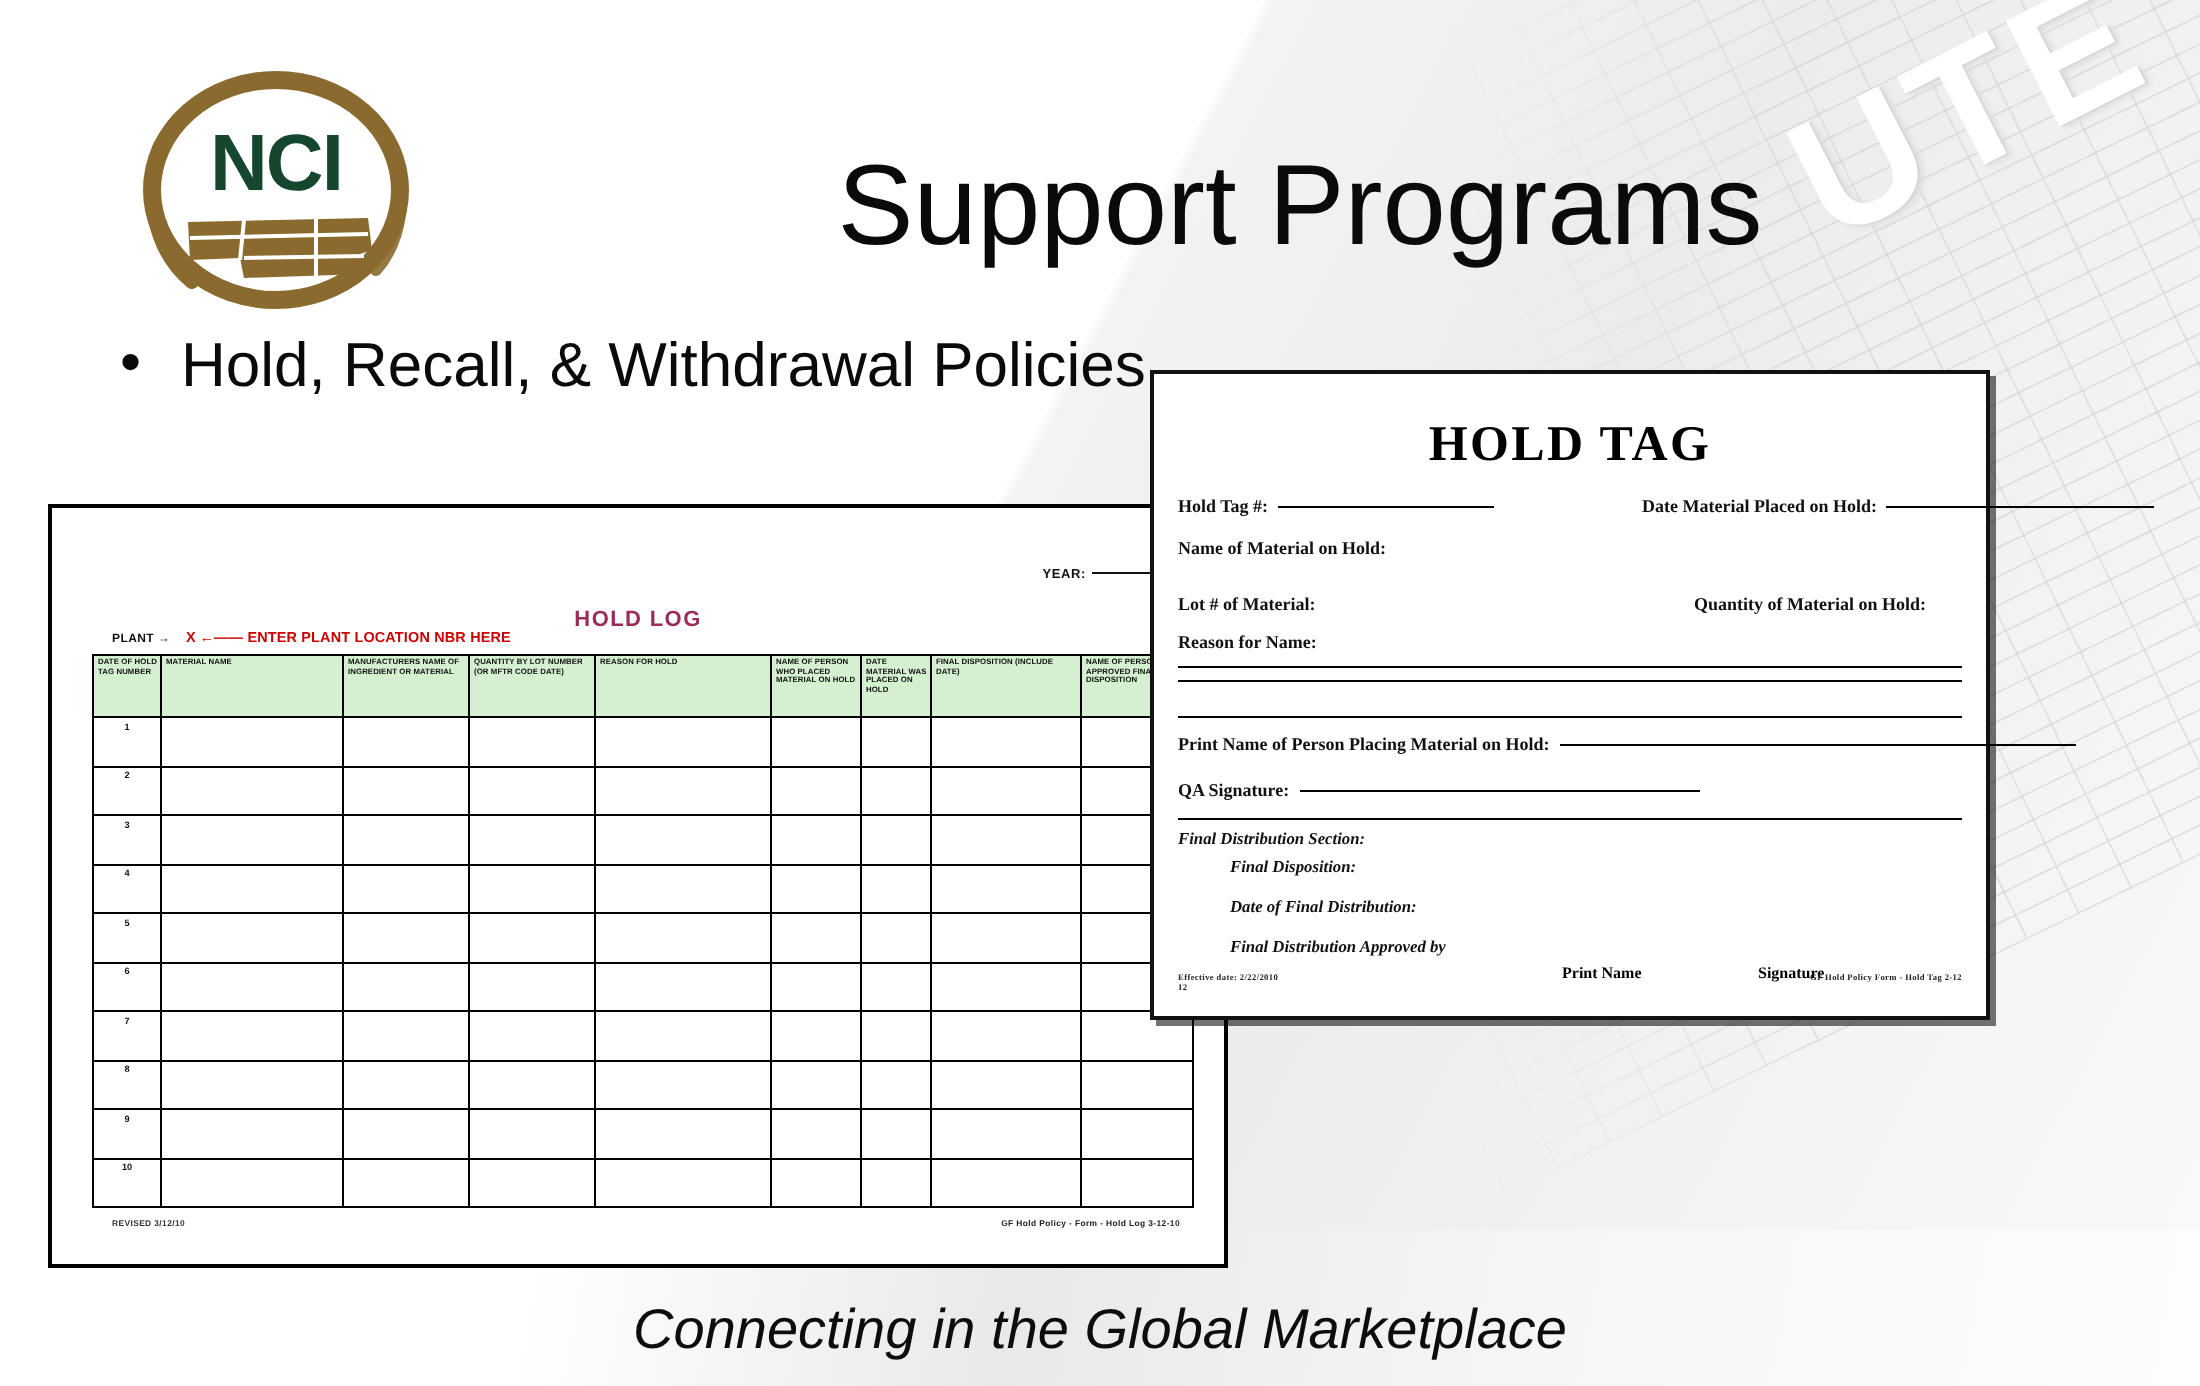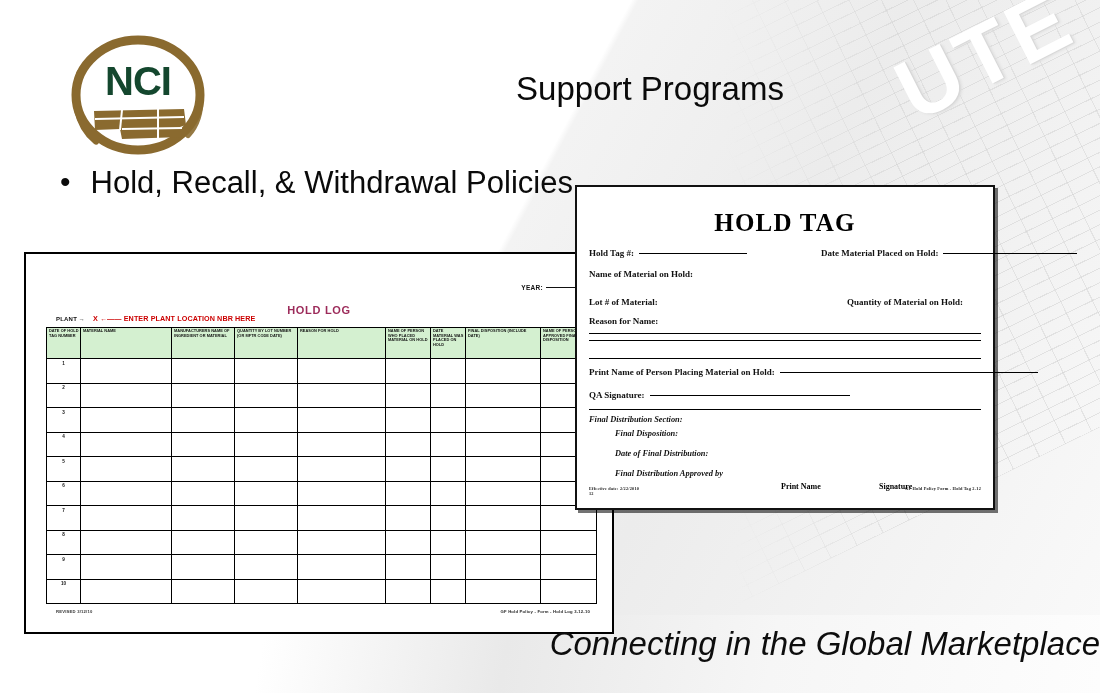--- a/index.html
+++ b/index.html
@@ -47,21 +47,21 @@
     background: linear-gradient(100deg, #ffffff 0%, #ffffff 24%, #e9e9e9 46%, #f6f6f6 70%, #fdfdfd 100%);
     z-index: 1;
   }
 
   
   .logo { position: absolute; left: 62px; top: 33px; width: 152px; height: 126px; z-index: 5; }
 
   
   .slide-title {
     position: absolute; left: 300px; top: 70px; width: 700px;
-    font-size: 33px; color: #0a0a0a; text-align: center;
+    font-size: 57px; color: #0a0a0a; text-align: center;
     font-family: "Liberation Sans", sans-serif; z-index: 6; white-space: nowrap;
   }
   .bullet-row {
     position: absolute; left: 60px; top: 163px; width: 520px;
     display: flex; gap: 20px; z-index: 6;
   }
   .bullet-dot { font-size: 30px; line-height: 38px; color: #0a0a0a; }
   .bullet-text { font-size: 31px; line-height: 40px; color: #0a0a0a; }
 
   
@@ -129,22 +129,22 @@
   .ht-sig-row { position: relative; height: 12px; margin-top: 4px; }
   .ht-sig-a { position: absolute; left: 192px; font-size: 8px; font-weight: 700; }
   .ht-sig-b { position: absolute; left: 290px; font-size: 8px; font-weight: 700; }
   .ht-foot { position: absolute; left: 12px; right: 12px; bottom: 12px;
              display: flex; justify-content: space-between; }
   .ht-foot span { font-size: 4.3px; font-weight: 700; color: #222;
                   letter-spacing: .2px; line-height: 5px; }
 
   
   .tagline {
-    position: absolute; left: 0; right: 0; bottom: 30px; text-align: right;
-    font-size: 33px; font-style: italic; color: #0d0d0d; z-index: 9;
+    position: absolute; left: 0; right: 0; bottom: 12px; text-align: center;
+    font-size: 28px; font-style: italic; color: #0d0d0d; z-index: 9;
     font-family: "Liberation Sans", sans-serif;
   }
 </style>
 </head>
 <body>
 
 <div id="slide">
 
   <div class="bg-texture"></div>
   <div class="bg-bricks"></div>

